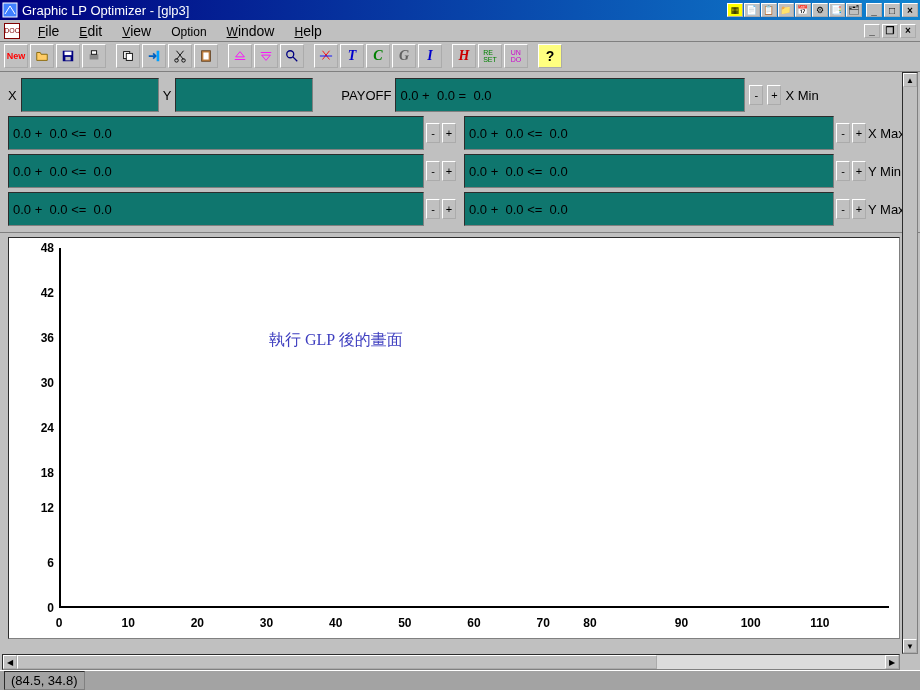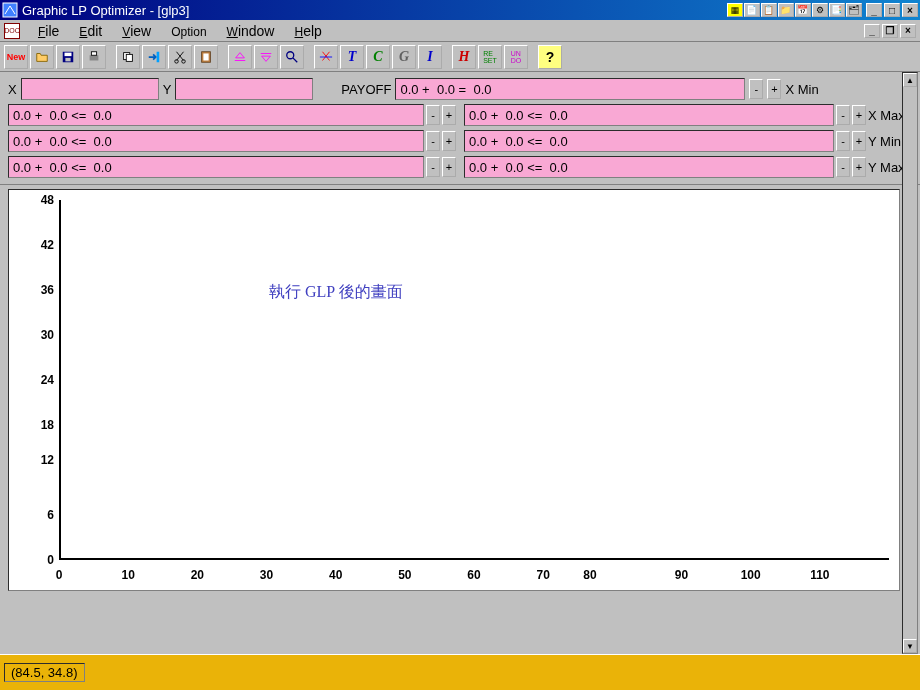--- a/index.html
+++ b/index.html
@@ -13,31 +13,31 @@
 .win-btns { display: flex; gap: 2px; }
 .win-btn { width: 16px; height: 14px; background: #c0c0c0; border: 1px outset #fff; display: flex; align-items: center; justify-content: center; font-size: 10px; color: #000; font-weight: bold; cursor: pointer; }
 
 .menubar { background: #c0c0c0; height: 22px; display: flex; align-items: center; padding: 0 4px; border-bottom: 1px solid #808080; }
 .menubar .doc-icon { width: 16px; height: 16px; background: #fff; border: 1px solid #800000; margin-right: 8px; font-size: 7px; color: #800000; display: flex; align-items: center; justify-content: center; }
 .menubar .menu-item { padding: 2px 10px; font-size: 14px; cursor: pointer; }
 .menubar .menu-item u { text-decoration: underline; }
 .menubar .spacer { flex: 1; }
 .menubar .mdi-btns { display: flex; gap: 2px; }
 
-.toolbar { background: #c0c0c0; height: 30px; display: flex; align-items: center; padding: 2px 4px; gap: 2px; border-bottom: 1px solid #808080; }
+.toolbar { background: #c0c0c0; height: 30px; display: flex; padding: 2px 4px; gap: 2px; border-bottom: 1px solid #808080; }
 .tb-btn { width: 24px; height: 24px; border: 1px outset #fff; background: #c0c0c0; display: flex; align-items: center; justify-content: center; cursor: pointer; font-size: 10px; }
 .tb-sep { width: 6px; }
 .tb-btn.new { color: red; font-weight: bold; font-size: 9px; }
 .tb-btn svg { width: 14px; height: 14px; }
 .tb-btn.letter { font-family: "Times New Roman", serif; font-style: italic; font-size: 14px; font-weight: bold; }
 
 .form-area { background: #c0c0c0; padding: 6px 8px; border-bottom: 1px solid #808080; }
 .form-row { display: flex; align-items: center; gap: 4px; margin-bottom: 4px; }
 .form-row label { font-size: 13px; }
-.textbox { background: #f9a8d4; border: 1px inset #808080; height: 15px; padding: 10px 4px; font-size: 13px; }
+.textbox { background: #0f766e; border: 1px inset #808080; height: 15px; padding: 16px 4px; font-size: 13px; }
 .pm-btn { width: 14px; height: 20px; border: 1px outset #fff; background: #c0c0c0; display: flex; align-items: center; justify-content: center; cursor: pointer; font-size: 11px; }
 .range-label { font-size: 13px; min-width: 44px; }
 .form-cols { display: flex; gap: 8px; }
 .form-col { display: flex; flex-direction: column; gap: 4px; }
 .form-col .row { display: flex; align-items: center; gap: 2px; }
 
 .plot-area { background: #fff; margin: 4px 20px 0 8px; border: 1px inset #808080; height: 402px; position: relative; }
 .plot-inner { position: absolute; left: 50px; top: 10px; right: 10px; bottom: 30px; border-left: 2px solid #000; border-bottom: 2px solid #000; }
 .ytick { position: absolute; left: 10px; width: 35px; text-align: right; font-size: 12px; font-weight: bold; transform: translateY(-50%); }
 .xtick { position: absolute; bottom: 8px; font-size: 12px; font-weight: bold; transform: translateX(-50%); }
@@ -45,21 +45,21 @@
 
 .vscroll { position: absolute; right: 2px; top: 72px; width: 16px; bottom: 36px; background: #c0c0c0; border: 1px inset #808080; }
 .vscroll .arrow, .hscroll .arrow { width: 14px; height: 14px; background: #c0c0c0; border: 1px outset #fff; display: flex; align-items: center; justify-content: center; font-size: 8px; cursor: pointer; position: absolute; }
 .vscroll .up { top: 0; left: 0; }
 .vscroll .down { bottom: 0; left: 0; }
 .hscroll { position: absolute; left: 2px; right: 20px; bottom: 20px; height: 16px; background: #dcdcdc; border: 1px inset #808080; }
 .hscroll .left { left: 0; top: 0; }
 .hscroll .right { right: 0; top: 0; }
 .hscroll .thumb { position: absolute; left: 14px; top: 0; height: 14px; width: 640px; background: #c0c0c0; border: 1px outset #fff; }
 
-.statusbar { position: absolute; bottom: 0; left: 0; right: 0; height: 36px; background: #eab308; border-top: 1px solid #fff; display: flex; align-items: center; padding: 0 4px; }
+.statusbar { position: absolute; bottom: 0; left: 0; right: 0; height: 20px; background: #a3a3a3; border-top: 1px solid #fff; display: flex; align-items: flex-end; padding: 0 4px; }
 .status-cell { border: 1px inset #808080; padding: 1px 6px; font-size: 13px; }
 </style>
 </head>
 <body>
 
 <div class="titlebar">
   <span class="icon">
     <svg viewBox="0 0 16 16">
         <rect x="1" y="1" width="14" height="14" fill="#4080ff" stroke="#fff"></rect>
         <path d="M3 12 L8 4 L13 12" stroke="#fff" fill="none"></path>

